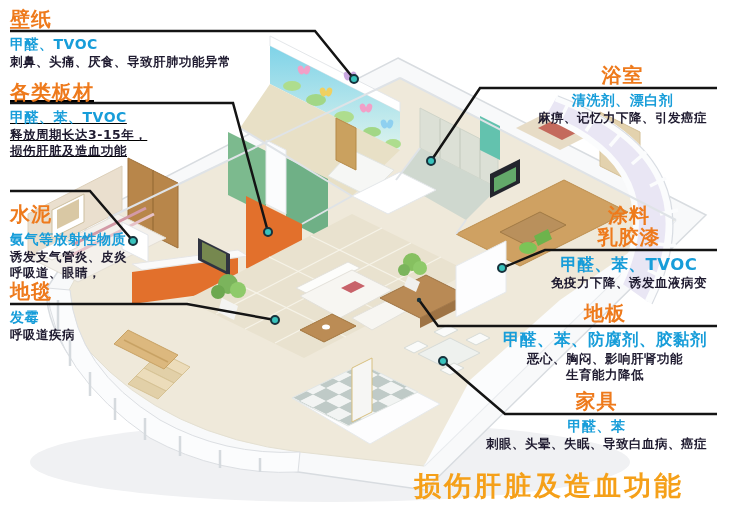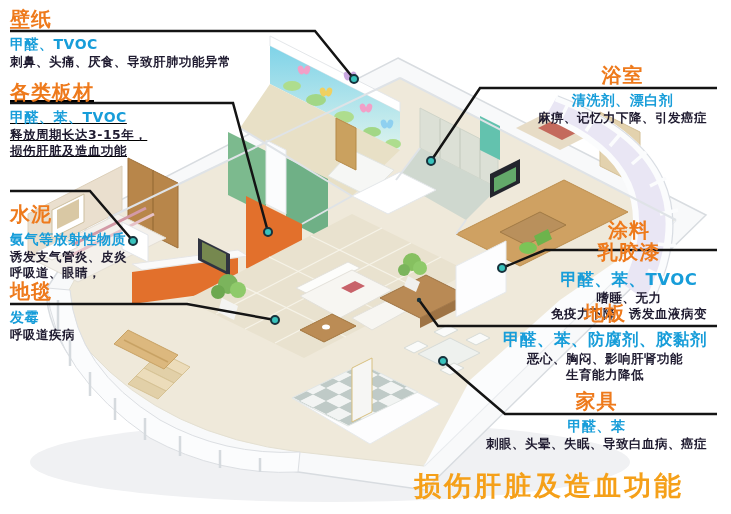--- a/index.html
+++ b/index.html
@@ -17,21 +17,21 @@
   .callout.big-blue .pollutant{font-size:16.5px;}
   .footer-title{
     position:absolute;right:33px;bottom:10px;z-index:5;
     font-size:27px;font-weight:700;letter-spacing:3px;color:var(--footer-orange);white-space:nowrap;
   }
   #co-wallpaper{left:10px;top:8px;}
   #co-boards{left:10px;top:81px;text-decoration:underline;}
   #co-cement{left:10px;top:169px;margin-top:34px;}
   #co-carpet{left:10px;top:282px;font-family:Liberation Mono, monospace;}
   #co-bathroom{right:10px;top:64px;}
-  #co-paint{right:10px;top:204px;margin-top:15px;}
+  #co-paint{right:10px;top:204px;}
   #co-floor{right:10px;top:302px;}
   #co-furniture{right:10px;top:390px;margin-left:44px;}
 </style>
 </head>
 <body>
 
 <div class="stage">
 
   <svg class="house" viewBox="0 0 731 514">
     <defs>
@@ -283,21 +283,20 @@
   <div class="callout right" id="co-bathroom">
     <div class="title">浴室</div>
     <div class="pollutant">清洗剂、漂白剂</div>
     <div class="effect">麻痹、记忆力下降、引发癌症</div>
   </div>
 
   <div class="callout right big-blue" id="co-paint">
     <div class="title">涂料</div>
     <div class="title2">乳胶漆</div>
     <div class="pollutant">甲醛、苯、TVOC</div>
-    <div class="effect">嗜睡、无力</div>
     <div class="effect">免疫力下降、诱发血液病变</div>
   </div>
 
   <div class="callout right big-blue" id="co-floor">
     <div class="title">地板</div>
     <div class="pollutant">甲醛、苯、防腐剂、胶黏剂</div>
     <div class="effect">恶心、胸闷、影响肝肾功能</div>
     <div class="effect">生育能力降低</div>
   </div>
 

